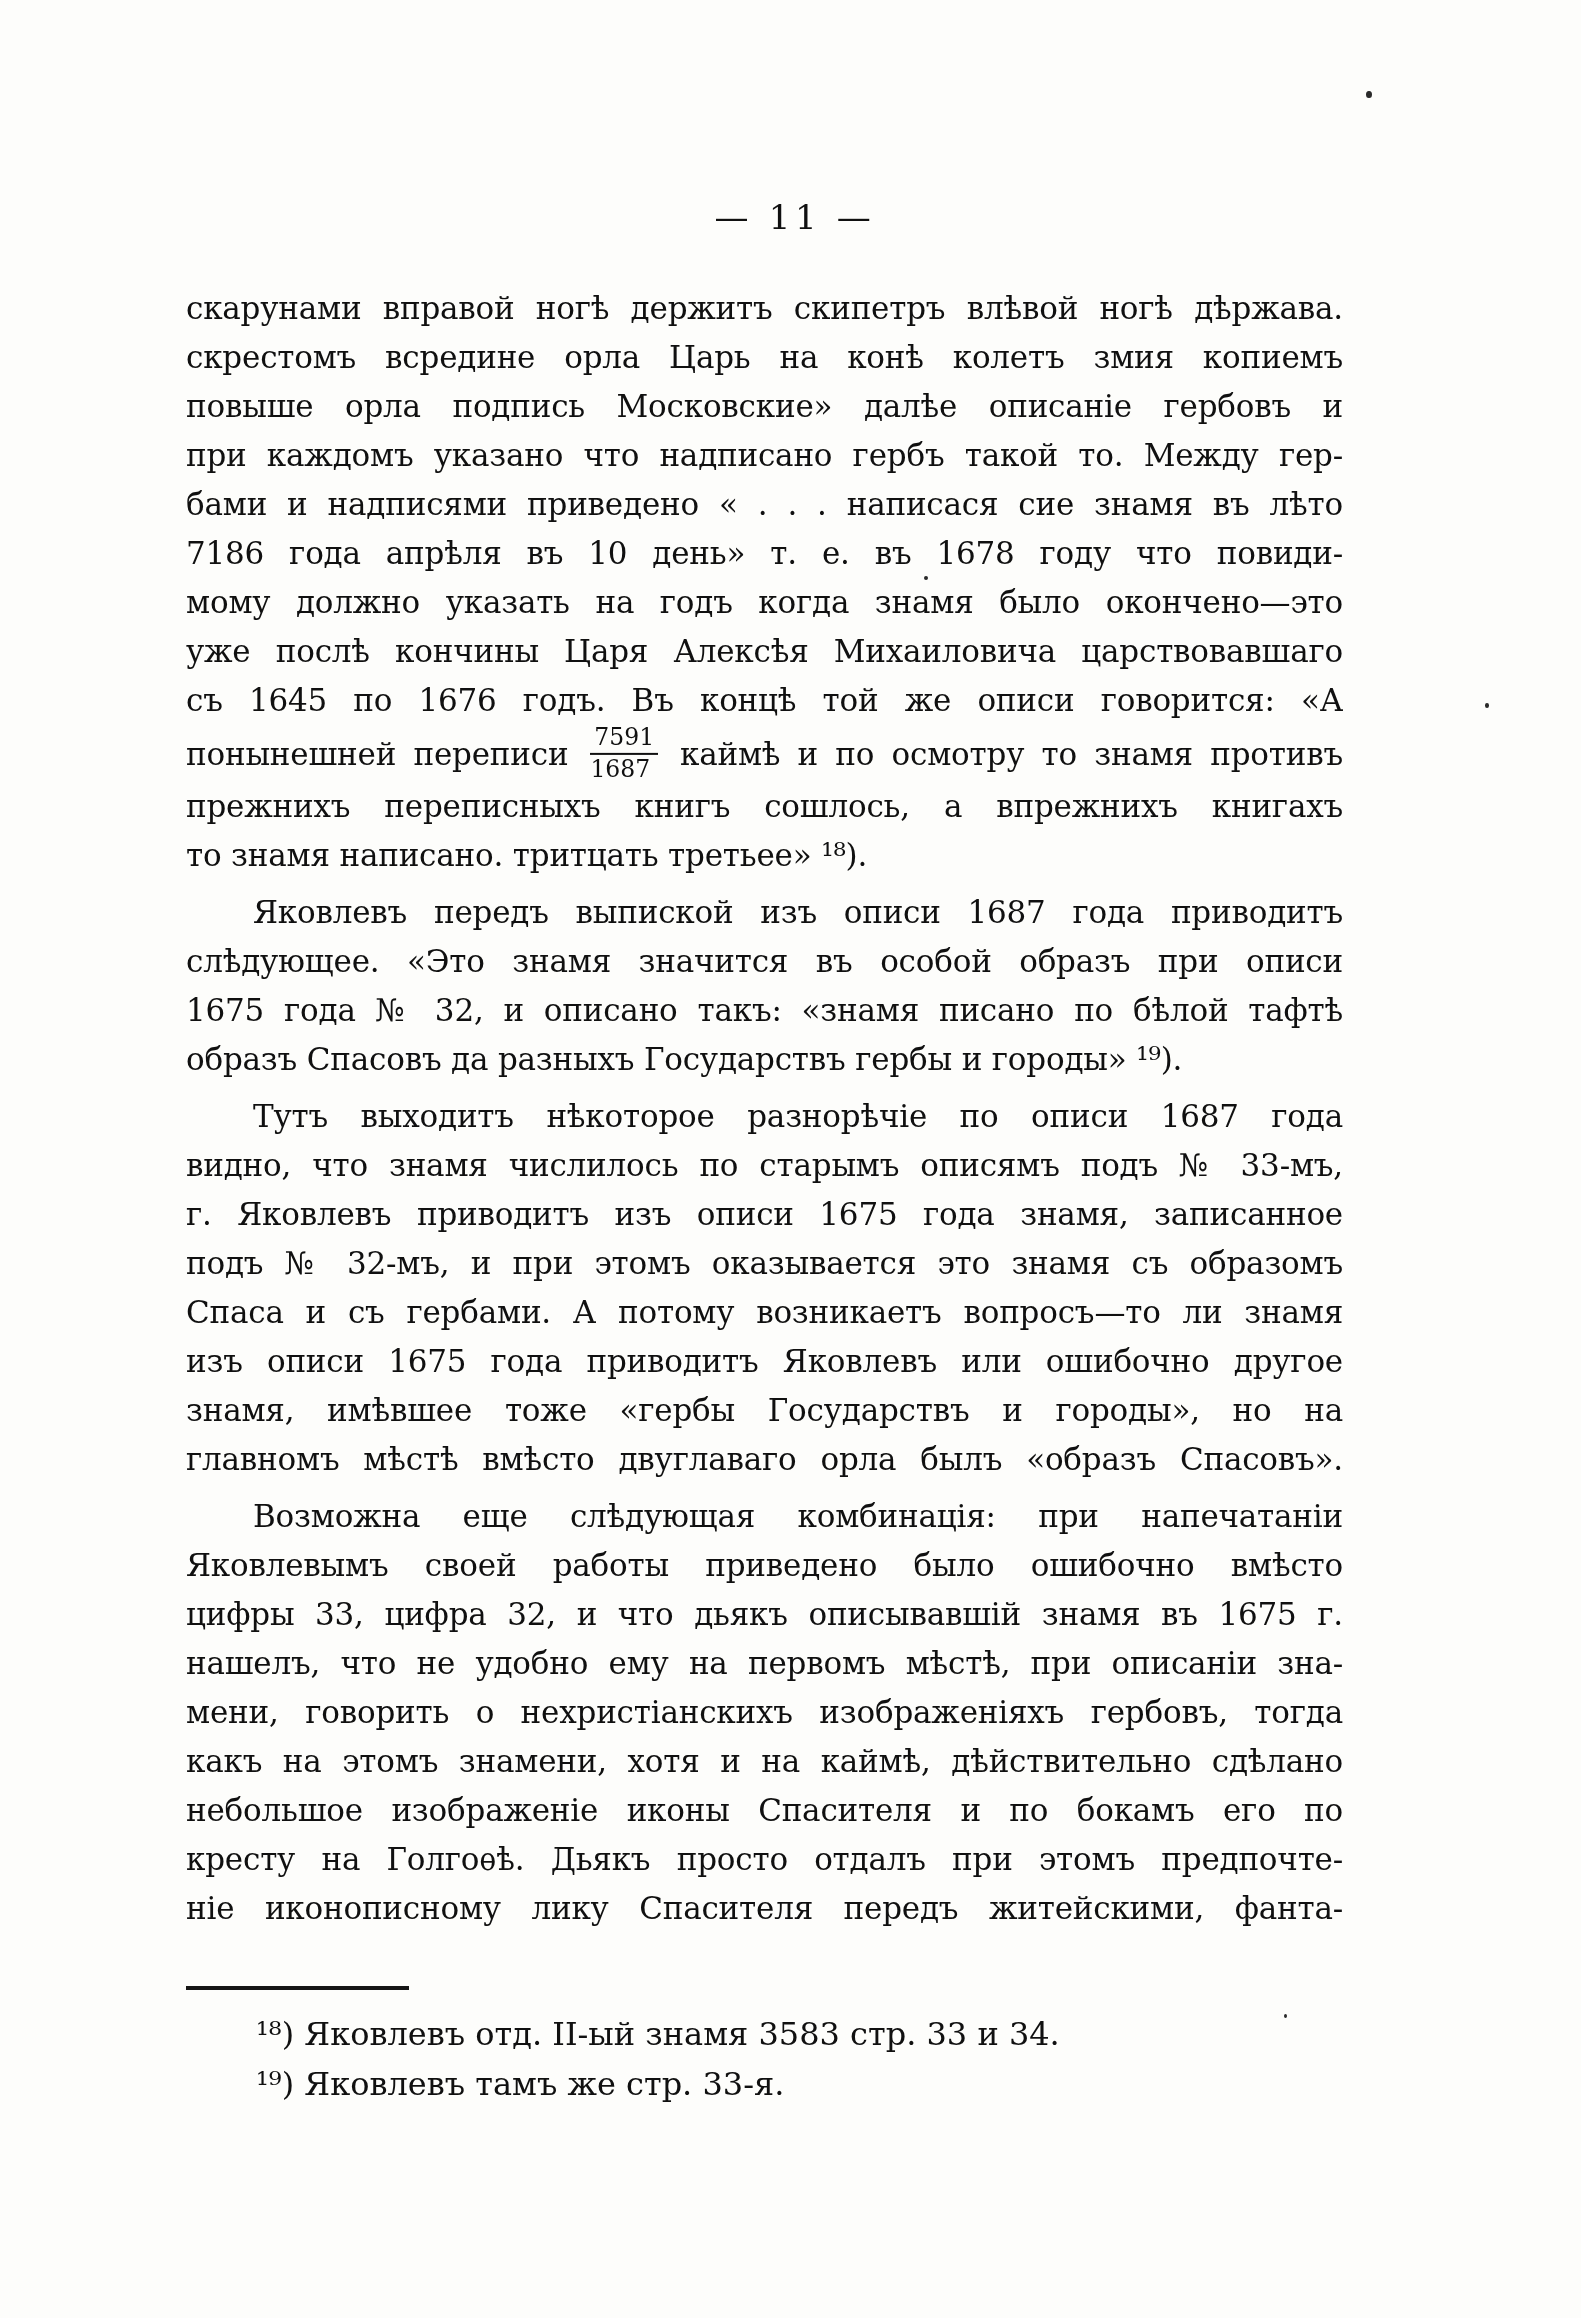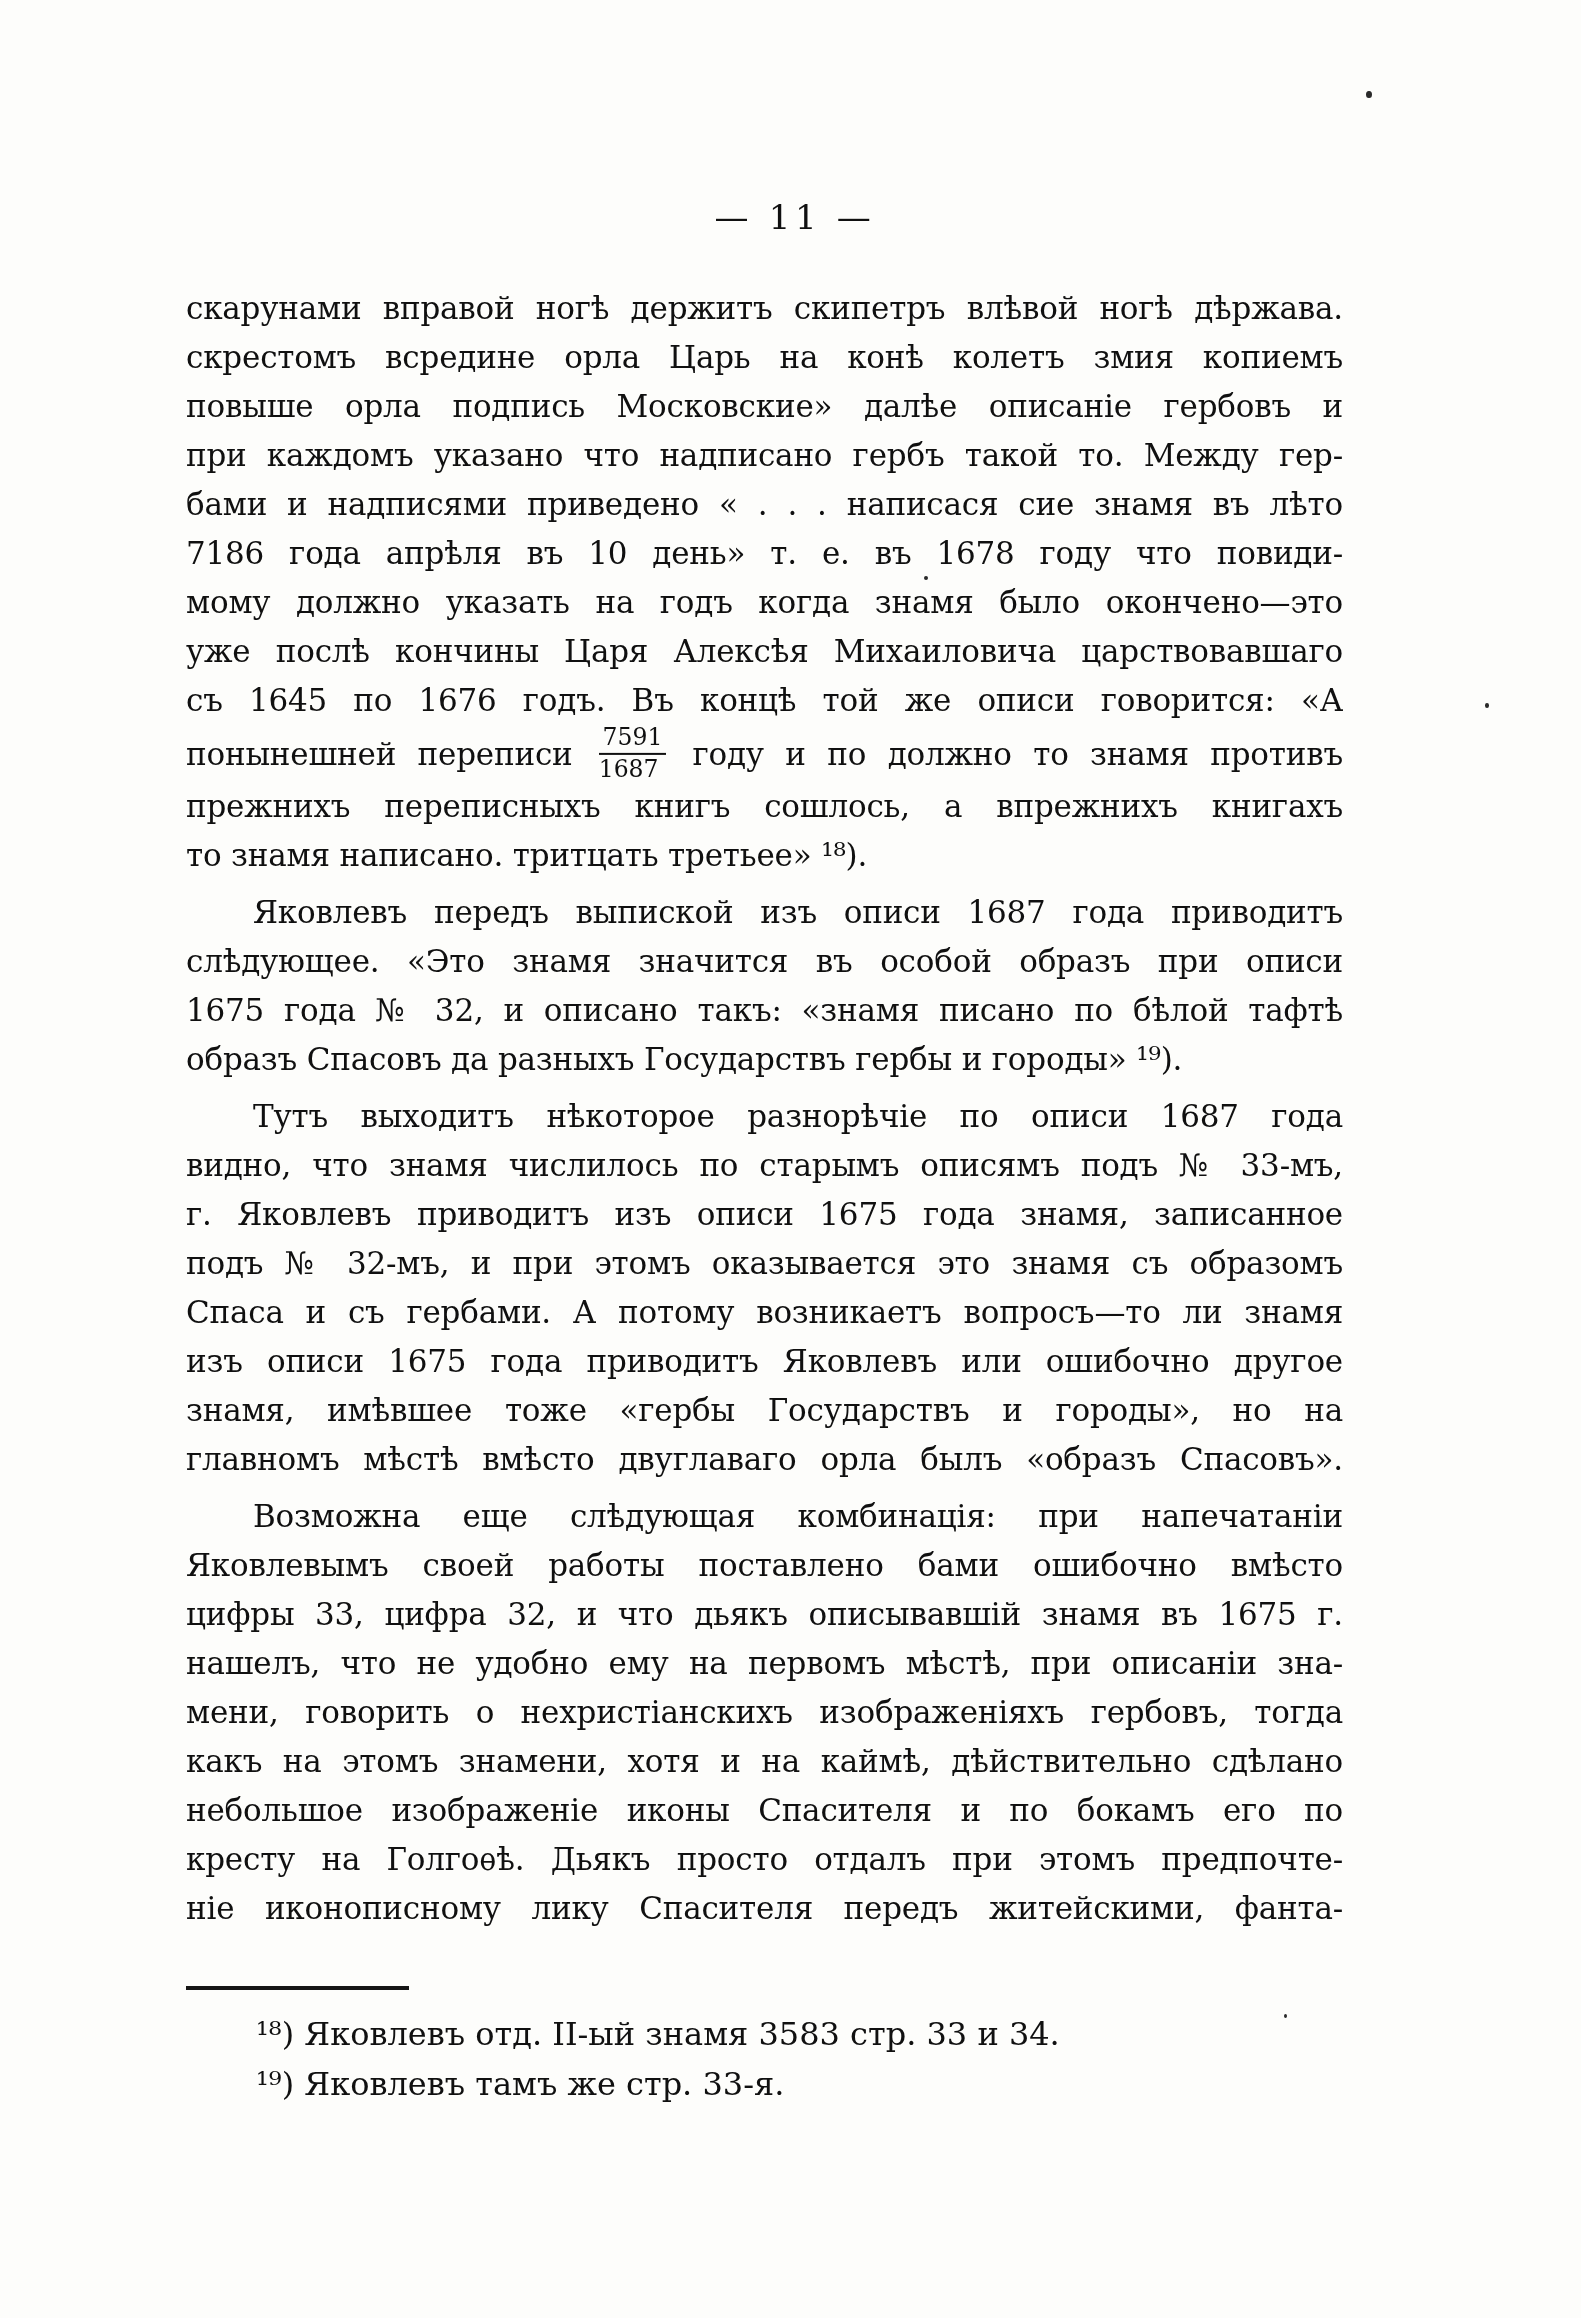--- a/index.html
+++ b/index.html
@@ -101,42 +101,42 @@
     <div class="line">при каждомъ указано что надписано гербъ такой то. Между гер-</div>
     <div class="line">бами и надписями приведено « . . . написася сие знамя въ лѣто</div>
     <div class="line">7186 года апрѣля въ 10 день» т. е. въ 1678 году что повиди-</div>
     <div class="line">мому должно указать на годъ когда знамя было окончено—это</div>
     <div class="line">уже послѣ кончины Царя Алексѣя Михаиловича царствовавшаго</div>
     <div class="line">съ 1645 по 1676 годъ. Въ концѣ той же описи говорится: «А</div>
 
     <div class="line mt5">
       <span>понынешней переписи</span>
       <span class="frac"><span class="num">7591</span><span class="den">1687</span></span>
-      <span>году и по должно то знамя противъ</span>
+      <span>каймѣ и по осмотру то знамя противъ</span>
     </div>
 
     <div class="line mt8">прежнихъ переписныхъ книгъ сошлось, а впрежнихъ книгахъ</div>
     <div class="line short">то знамя написано. тритцать третьее» ¹⁸).</div>
 
     <div class="line indent mt10">Яковлевъ передъ выпиской изъ описи 1687 года приводитъ</div>
     <div class="line">слѣдующее. «Это знамя значится въ особой образъ при описи</div>
     <div class="line">1675 года № 32, и описано такъ: «знамя писано по бѣлой тафтѣ</div>
     <div class="line short">образъ Спасовъ да разныхъ Государствъ гербы и городы» ¹⁹).</div>
 
     <div class="line indent mt10">Тутъ выходитъ нѣкоторое разнорѣчіе по описи 1687 года</div>
     <div class="line">видно, что знамя числилось по старымъ описямъ подъ № 33-мъ,</div>
     <div class="line">г. Яковлевъ приводитъ изъ описи 1675 года знамя, записанное</div>
     <div class="line">подъ № 32-мъ, и при этомъ оказывается это знамя съ образомъ</div>
     <div class="line">Спаса и съ гербами. А потому возникаетъ вопросъ—то ли знамя</div>
     <div class="line">изъ описи 1675 года приводитъ Яковлевъ или ошибочно другое</div>
     <div class="line">знамя, имѣвшее тоже «гербы Государствъ и городы», но на</div>
     <div class="line">главномъ мѣстѣ вмѣсто двуглаваго орла былъ «образъ Спасовъ».</div>
 
     <div class="line indent mt10">Возможна еще слѣдующая комбинація: при напечатаніи</div>
-    <div class="line">Яковлевымъ своей работы поставлено бами ошибочно вмѣсто</div>
+    <div class="line">Яковлевымъ своей работы приведено было ошибочно вмѣсто</div>
     <div class="line">цифры 33, цифра 32, и что дьякъ описывавшій знамя въ 1675 г.</div>
     <div class="line">нашелъ, что не удобно ему на первомъ мѣстѣ, при описаніи зна-</div>
     <div class="line">мени, говорить о нехристіанскихъ изображеніяхъ гербовъ, тогда</div>
     <div class="line">какъ на этомъ знамени, хотя и на каймѣ, дѣйствительно сдѣлано</div>
     <div class="line">небольшое изображеніе иконы Спасителя и по бокамъ его по</div>
     <div class="line">кресту на Голгоѳѣ. Дьякъ просто отдалъ при этомъ предпочте-</div>
     <div class="line">ніе иконописному лику Спасителя передъ житейскими, фанта-</div>
   </div>
 
   <div class="footnote-rule"></div>

